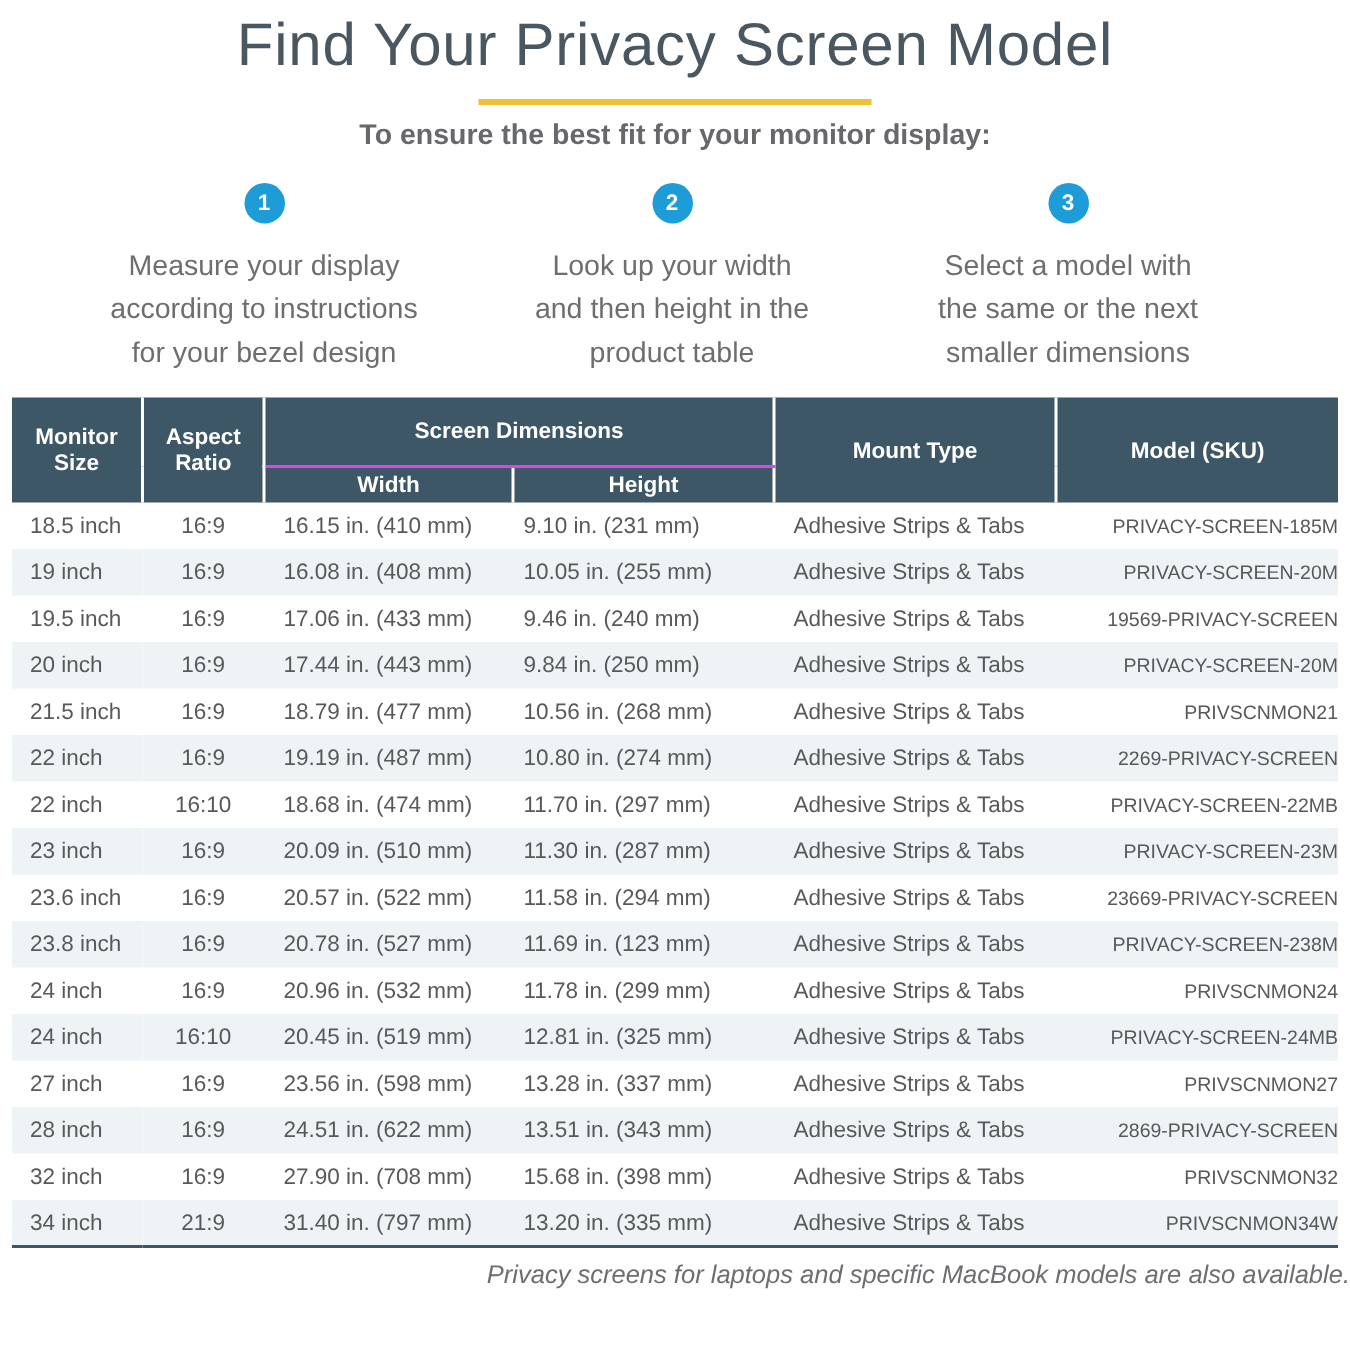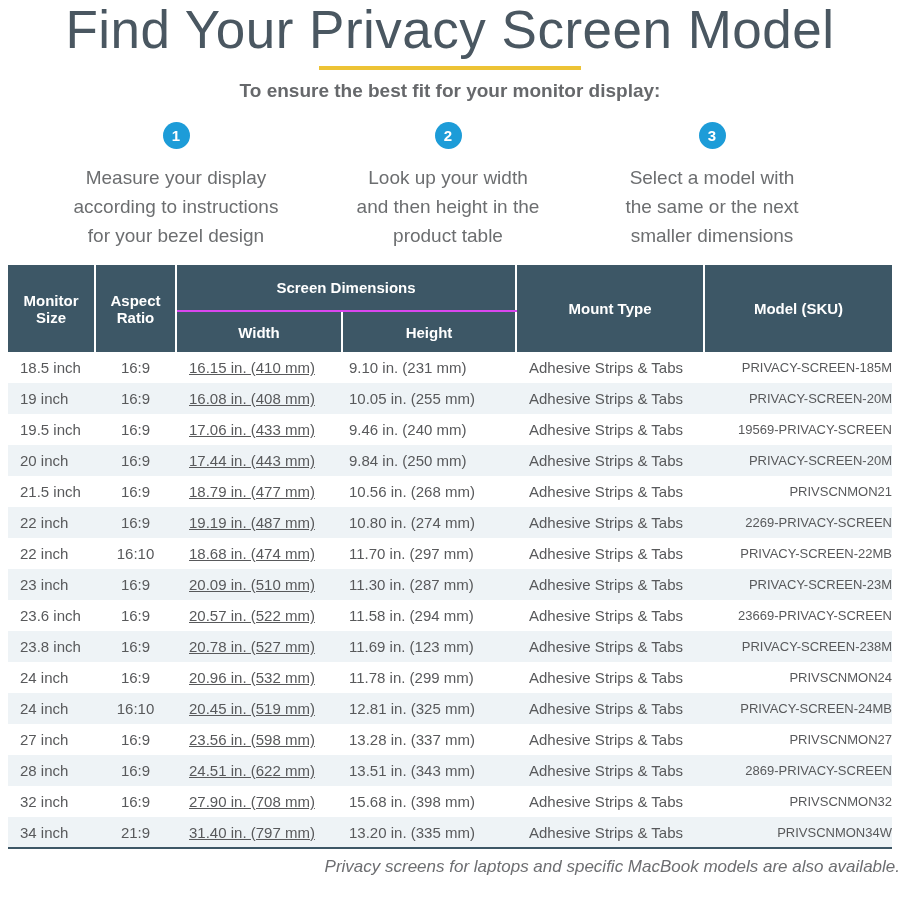--- a/index.html
+++ b/index.html
@@ -14,21 +14,21 @@
   * { margin: 0; padding: 0; box-sizing: border-box; }
   html, body {
     width: 900px; height: 900px;
     background: #ffffff;
     font-family: "Liberation Sans", "DejaVu Sans", sans-serif;
     overflow: hidden;
   }
   .page-title {
     padding-top: 8px;
     text-align: center;
-    font-size: 53px;
+    font-size: 40px;
     font-weight: 300;
     letter-spacing: 0.5px;
     color: var(--title_text);
     line-height: 44px;
   }
   .title-underline {
     width: 262px; height: 4px;
     margin: 14px auto 0 auto;
     background: var(--underline_yellow);
   }
@@ -80,35 +80,35 @@
   }
   .spec-table th {
     background: var(--header_slate);
     color: #ffffff;
     font-size: 15px;
     font-weight: bold;
     text-align: center;
     vertical-align: middle;
   }
   .spec-table thead tr:first-child th { height: 46px; }
-  .spec-table thead tr:last-child th { height: 41px; }
+  .spec-table thead tr:last-child th { height: 24px; }
   .spec-table th.bordered-r { border-right: 2px solid #ffffff; }
   .spec-table th.bordered-b { border-bottom: 2px solid #d946ef; }
   .spec-table td {
     height: 31px;
     font-size: 15px;
     color: var(--body_text);
     vertical-align: middle;
     white-space: nowrap;
     overflow: hidden;
   }
   .spec-table tbody tr:nth-child(even) { background: var(--row_alt); }
   td.c-monitor { padding-left: 12px; }
   td.c-ratio   { text-align: center; }
-  td.c-width   { padding-left: 13px; text-decoration: underline; }
+  td.c-width   { padding-left: 13px; }
   td.c-height  { padding-left: 7px; }
   td.c-mount   { padding-left: 13px; }
   td.c-model   { padding-left: 11px; font-size: 13px; text-align: right; }
   .footer-note {
     margin-top: 8px;
     text-align: right;
     font-style: italic;
     font-size: 17px;
     color: #6d6e71;
   }

